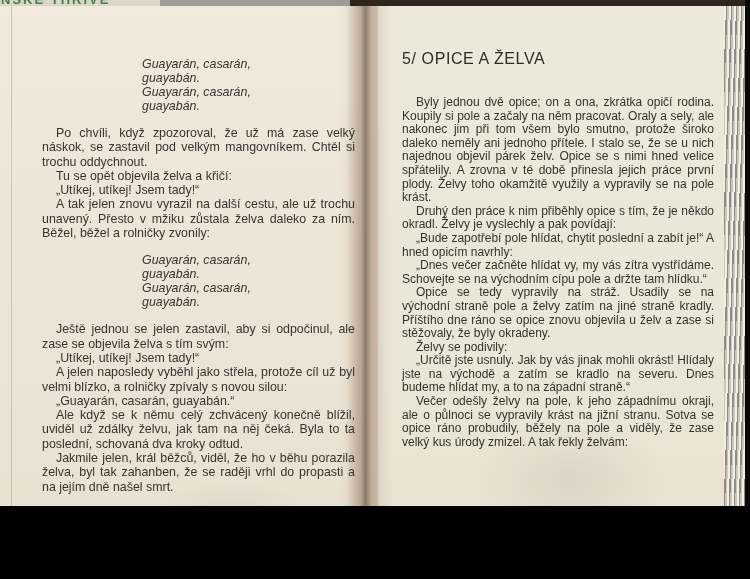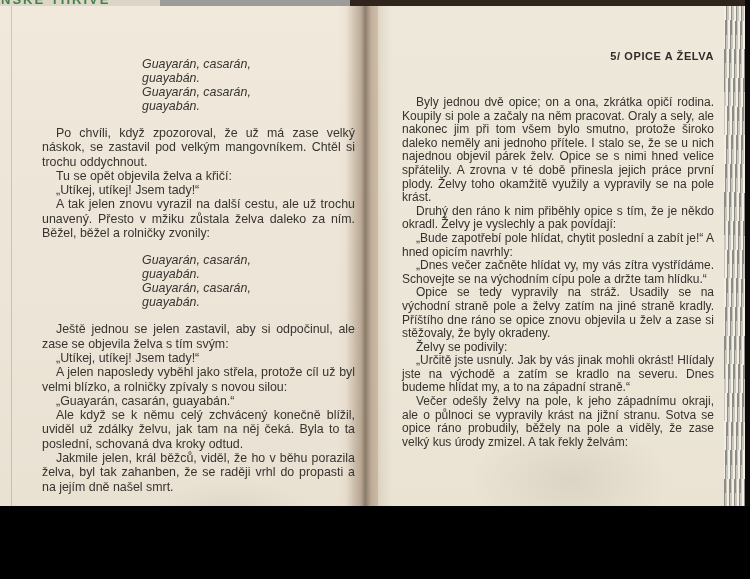--- a/index.html
+++ b/index.html
@@ -72,22 +72,22 @@
     color:#373430;font-size:12.4px;line-height:14.3px;text-align:justify;
   }
   .right-content{
     position:absolute;left:402px;top:96px;width:312px;
     color:#35322e;font-size:12px;line-height:13.6px;text-align:justify;
   }
   .para{margin:0;text-indent:14px;}
   .verse{margin:13px 0 13px 100px;font-style:italic;text-align:left;line-height:14px;}
   .verse div{white-space:nowrap;}
   .chapter-heading{
-    position:absolute;left:402px;top:50px;width:312px;text-align:right;
-    color:#2f2c28;font-weight:bold;font-size:11px;letter-spacing:0.6px;white-space:nowrap;
+    position:absolute;left:402px;top:50px;width:312px;text-align:left;
+    color:#2f2c28;font-weight:normal;font-size:16px;letter-spacing:0.6px;white-space:nowrap;
   }
   .pagenum{position:absolute;color:#3b3834;font-size:12.5px;text-align:center;}
   .pagenum-left{left:42px;top:513px;width:313px;}
   .pagenum-right{left:402px;top:504px;width:312px;}
 </style>
 </head>
 <body>
 
 <div class="screen">
 
@@ -125,21 +125,21 @@
     <p class="para">A jelen naposledy vyběhl jako střela, protože cíl už byl velmi blízko, a rolničky zpívaly s novou silou:</p>
     <p class="para">„Guayarán, casarán, guayabán.“</p>
     <p class="para">Ale když se k němu celý zchvácený konečně blížil, uviděl už zdálky želvu, jak tam na něj čeká. Byla to ta poslední, schovaná dva kroky odtud.</p>
     <p class="para">Jakmile jelen, král běžců, viděl, že ho v běhu porazila želva, byl tak zahanben, že se raději vrhl do propasti a na jejím dně našel smrt.</p>
   </div>
   <div class="pagenum pagenum-left">22</div>
 
   <div class="chapter-heading">5/ OPICE A ŽELVA</div>
   <div class="right-content">
     <p class="para">Byly jednou dvě opice; on a ona, zkrátka opičí rodina. Koupily si pole a začaly na něm pracovat. Oraly a sely, ale nakonec jim při tom všem bylo smutno, protože široko daleko neměly ani jednoho přítele. I stalo se, že se u nich najednou objevil párek želv. Opice se s nimi hned velice spřátelily. A zrovna v té době přinesla jejich práce první plody. Želvy toho okamžitě využily a vypravily se na pole krást.</p>
-    <p class="para">Druhý den ráno k nim přiběhly opice s tím, že je někdo okradl. Želvy je vyslechly a pak povídají:</p>
+    <p class="para">Druhý den práce k nim přiběhly opice s tím, že je někdo okradl. Želvy je vyslechly a pak povídají:</p>
     <p class="para">„Bude zapotřebí pole hlídat, chytit poslední a zabít je!“ A hned opicím navrhly:</p>
     <p class="para">„Dnes večer začněte hlídat vy, my vás zítra vystřídáme. Schovejte se na východním cípu pole a držte tam hlídku.“</p>
     <p class="para">Opice se tedy vypravily na stráž. Usadily se na východní straně pole a želvy zatím na jiné straně kradly. Příštího dne ráno se opice znovu objevila u želv a zase si stěžovaly, že byly okradeny.</p>
     <p class="para">Želvy se podivily:</p>
     <p class="para">„Určitě jste usnuly. Jak by vás jinak mohli okrást! Hlídaly jste na východě a zatím se kradlo na severu. Dnes budeme hlídat my, a to na západní straně.“</p>
     <p class="para">Večer odešly želvy na pole, k jeho západnímu okraji, ale o půlnoci se vypravily krást na jižní stranu. Sotva se opice ráno probudily, běžely na pole a viděly, že zase velký kus úrody zmizel. A tak řekly želvám:</p>
   </div>
   <div class="pagenum pagenum-right">23</div>
 
   <div class="fore-edge"></div>

